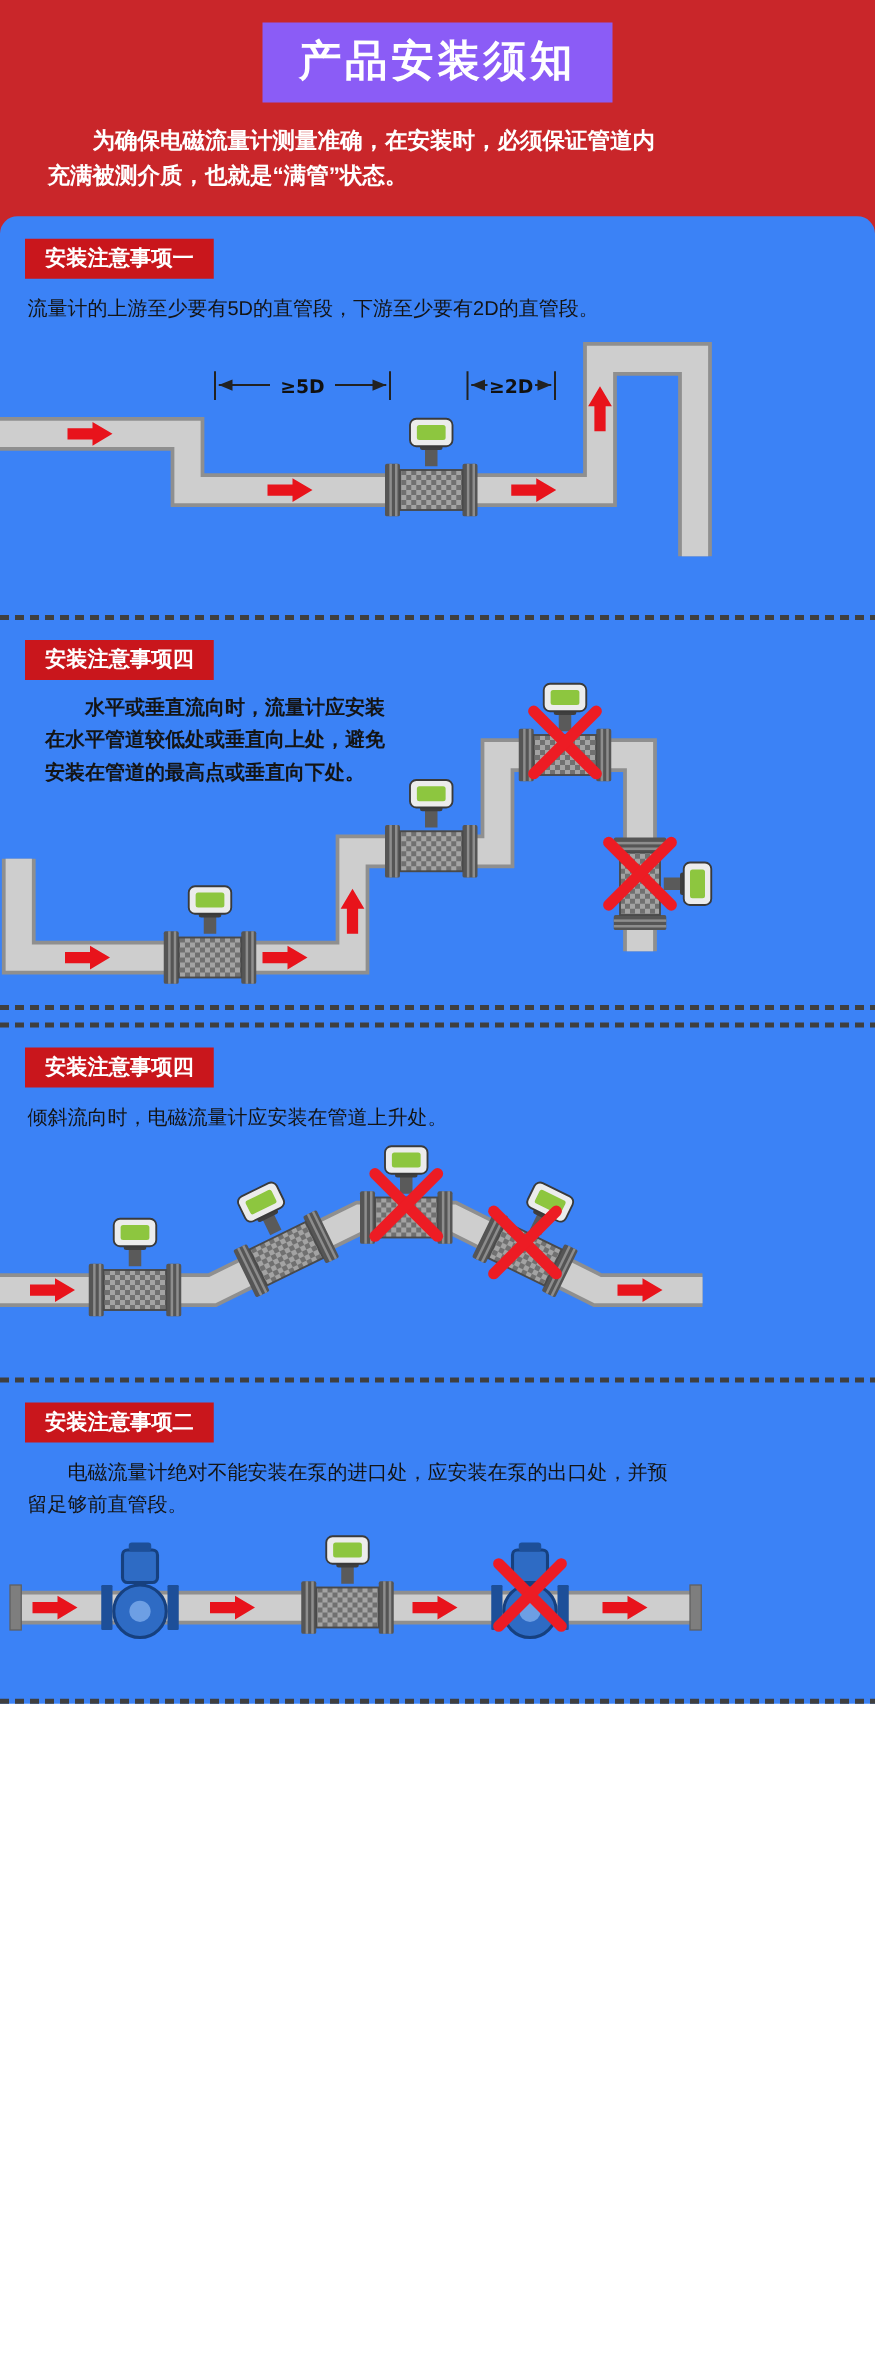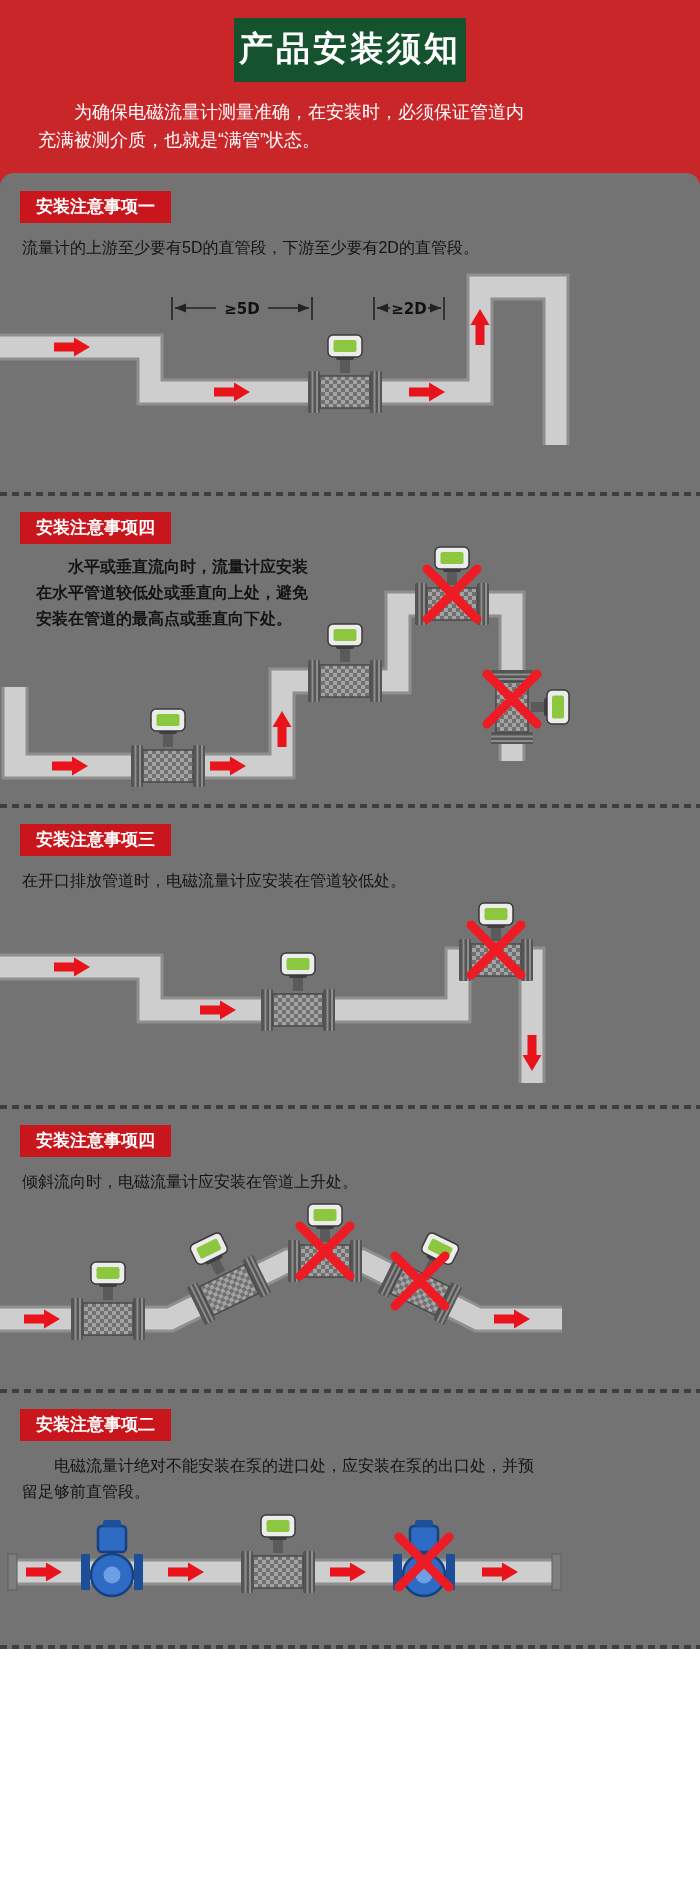--- a/index.html
+++ b/index.html
@@ -5,28 +5,28 @@
 <style>
   * { margin:0; padding:0; box-sizing:border-box; }
   html,body { background:#ffffff; }
   body {
     width:700px; min-height:1902px; margin:0 auto;
     font-family:"Liberation Sans","DejaVu Sans",sans-serif;
     color:#141414;
   }
   
   .hdr { background:#c9262a; padding:18px 0 32px; }
-  .title-box { width:232px; margin:0 auto; background:#14532d; padding:8px 0 10px; }
+  .title-box { width:280px; margin:0 auto; background:#8b5cf6; padding:8px 0 10px; }
   .title-box h1 { color:#fff; text-align:center; font-size:34px; font-weight:bold; letter-spacing:3px; }
   .intro {
-    color:#fff; font-weight:normal; font-size:18px; line-height:1.58;
+    color:#fff; font-weight:bold; font-size:18px; line-height:1.58;
     margin:16px 38px 0; text-indent:2em; white-space:pre-line;
   }
   
-  .panel { background:#737373; border-radius:14px 14px 0 0; margin-top:-14px; position:relative; padding-top:4px; }
+  .panel { background:#3b82f6; border-radius:14px 14px 0 0; margin-top:-14px; position:relative; padding-top:4px; }
   .badge {
     display:inline-block; margin:14px 0 0 20px; background:#c9161c; color:#fff;
     font-weight:bold; font-size:17px; padding:4px 16px 5px;
   }
   .txt { margin:12px 22px 6px; font-size:16px; line-height:1.62; white-space:pre-line; }
   .txt.indent { text-indent:2em; }
   .diagram { display:block; width:700px; height:auto; }
   .sep { height:4px; margin:10px 0 2px; background:repeating-linear-gradient(90deg,#3f3f3f 0 7px,transparent 7px 12px); }
   
   .sec2 { position:relative; }
@@ -147,36 +147,20 @@
         <use href="#arrow" x="228" y="197"></use>
         <use href="#arrow" transform="translate(282,160) rotate(-90)"></use>
       </svg>
       <p class="txt indent overlay-txt">水平或垂直流向时，流量计应安装
 在水平管道较低处或垂直向上处，避免
 安装在管道的最高点或垂直向下处。</p>
     </section>
 
     <div class="sep"></div>
 
-    <section class="sec">
-      <div class="badge">安装注意事项三</div>
-      <p class="txt">在开口排放管道时，电磁流量计应安装在管道较低处。</p>
-      <svg class="diagram" viewBox="0 -15 700 195">
-        <g>
-          <path class="pipe-outer" d="M -6 52 H 150 V 95 H 458 V 45 H 532 V 168"></path>
-          <path class="pipe-inner" d="M -6 52 H 150 V 95 H 458 V 45 H 532 V 168"></path>
-        </g>
-        <use href="#meter" x="298" y="95"></use>
-        <use href="#meter" x="496" y="45"></use>
-        <use href="#xmark" transform="translate(496,35)"></use>
-        <use href="#arrow" x="72" y="52"></use>
-        <use href="#arrow" x="218" y="95"></use>
-        <use href="#arrow" transform="translate(532,138) rotate(90)"></use>
-      </svg>
-    </section>
 
     <div class="sep"></div>
 
     <section class="sec">
       <div class="badge">安装注意事项四</div>
       <p class="txt">倾斜流向时，电磁流量计应安装在管道上升处。</p>
       <svg class="diagram" viewBox="0 -8 700 178">
         <g>
           <path class="pipe-outer" d="M -6 110 H 170 L 288 52 H 362 L 478 110 H 562"></path>
           <path class="pipe-inner" d="M -6 110 H 170 L 288 52 H 362 L 478 110 H 562"></path>

